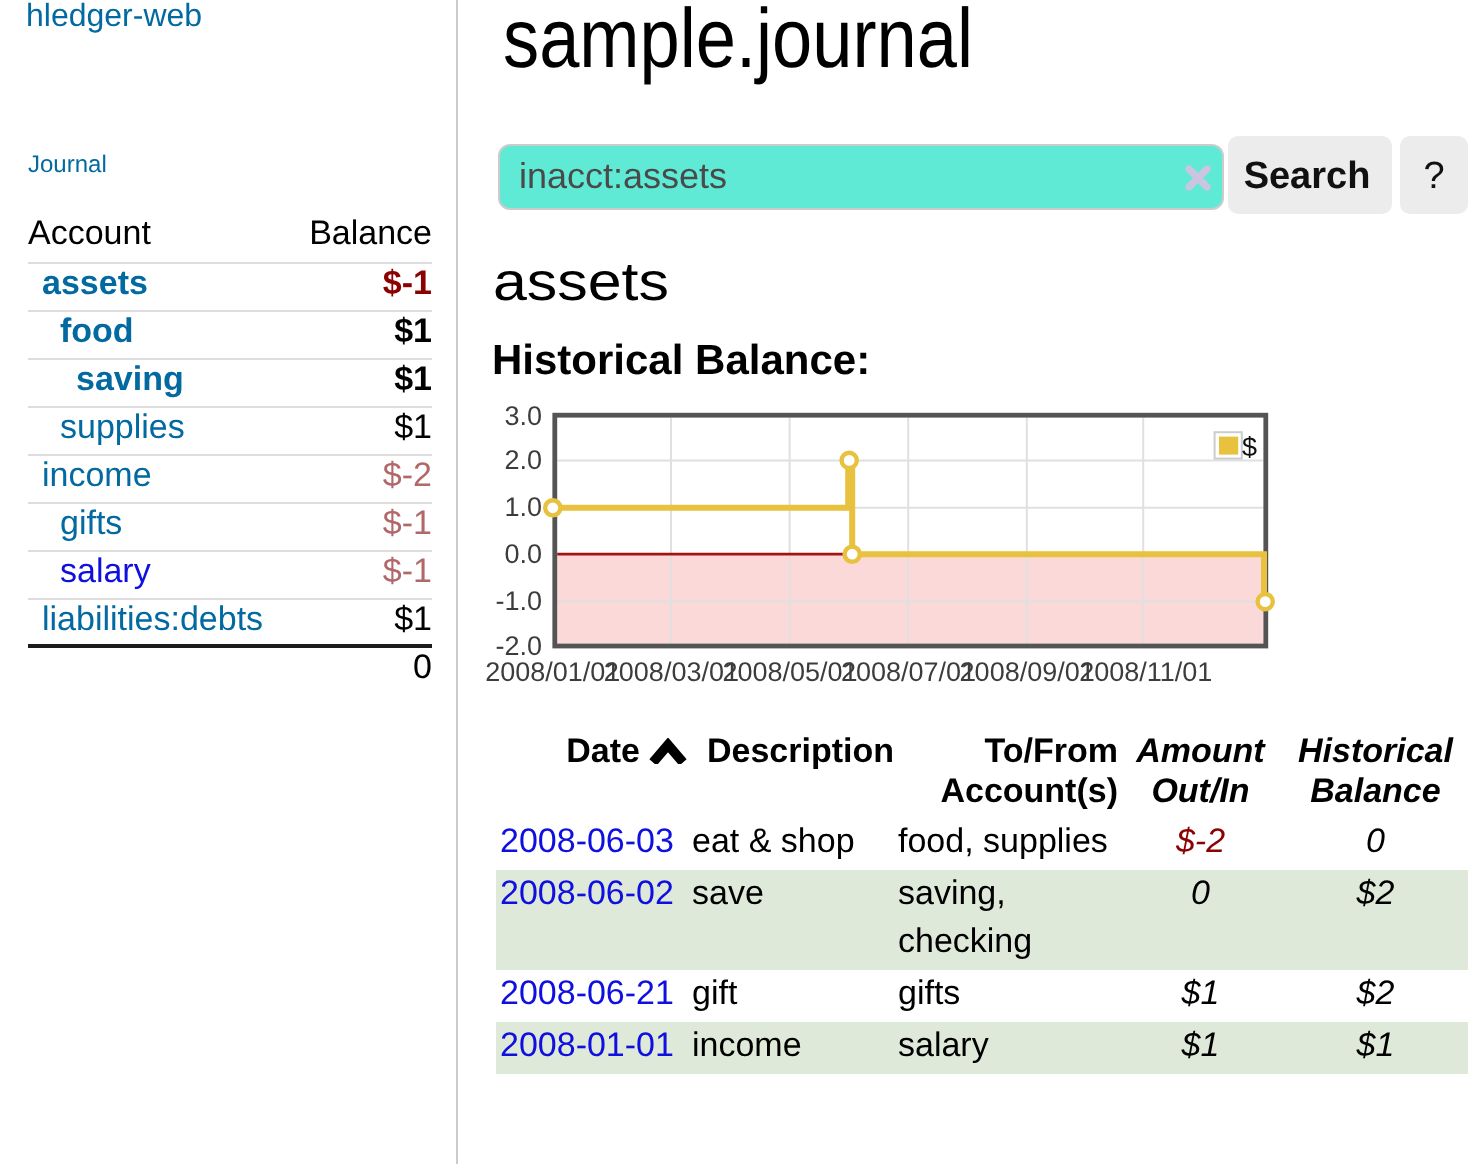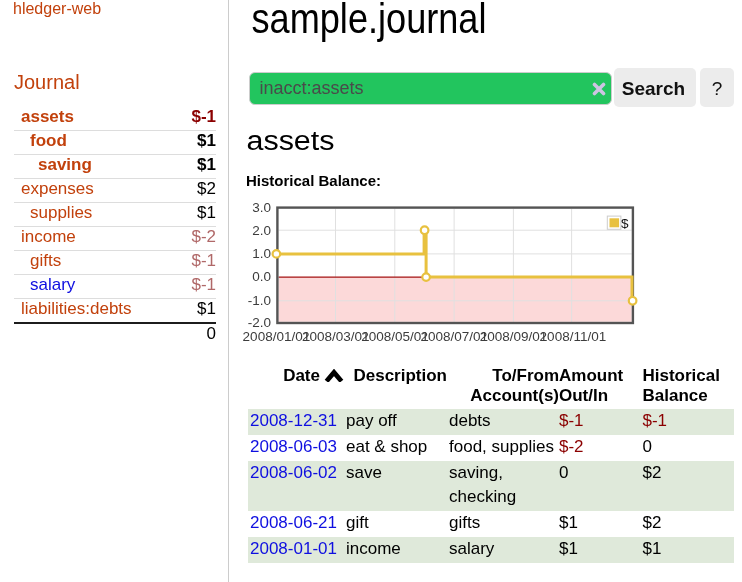--- a/index.html
+++ b/index.html
@@ -1,66 +1,66 @@
 <!DOCTYPE html>
 <html><head><meta charset="utf-8"><title>sample.journal</title><style>
 * { margin:0; padding:0; box-sizing:border-box; }
 html,body { width:742px; height:582px; background:#fff; }
 body { font-family:"Liberation Sans",sans-serif; font-size:17px; color:#000; position:relative; overflow:hidden; }
 .abs { position:absolute; }
 a { text-decoration:none; }
-a.p { color:#c2410c; }
+a.p { color:#0369a1; }
 a.b { color:#0f0fe0; }
 .neg { color:#8b0000; }
 .negl { color:#b06868; }
 
 table.side { border-collapse:collapse; table-layout:fixed; width:202px; }
 table.side th { font-weight:normal; text-align:left; border-bottom:1px solid #ddd; padding:0 0 4px 0; line-height:20px; vertical-align:top; }
 table.side th.r, table.side td.r { text-align:right; }
 table.side td { line-height:19px; height:24px; padding:0; border-top:1px solid #ddd; white-space:nowrap; vertical-align:top; }
 table.side tr.first td { border-top:none; }
 table.side td.d1 { padding-left:7px; }
 table.side td.d2 { padding-left:16px; }
 table.side td.d3 { padding-left:24px; }
 table.side tr.tot td { border-top:2px solid #1c1c1c; }
 table.side .bb { font-weight:bold; }
 
-.sinput { position:absolute; left:248.5px; top:71.5px; width:363px; height:33px; border:1px solid #ccc; border-radius:6px; background:#22c55e; }
+.sinput { position:absolute; left:248.5px; top:71.5px; width:363px; height:33px; border:1px solid #ccc; border-radius:6px; background:#5eead4; }
 .sinput span.q { position:absolute; left:10px; top:5px; font-size:18px; line-height:20px; color:#4a4a4a; }
 .btn { position:absolute; top:68px; height:39px; background:#ececec; border-radius:5px; font-size:19px; color:#111; text-align:center; line-height:41px; }
 
 table.reg { border-collapse:collapse; table-layout:fixed; width:485px; }
 table.reg th { font-weight:bold; text-align:right; vertical-align:top; line-height:20px; padding:0 0 3.7px 2px; }
-table.reg th.r, table.reg td.r { text-align:left; padding-right:1px; padding-left:0; }
+table.reg th.r, table.reg td.r { text-align:center; padding-right:1px; padding-left:0;font-style:italic; }
 table.reg td { line-height:23.5px; vertical-align:top; padding:0 0 2.5px 2px; }
 table.reg tr.g { background:#dfe9da; }
 </style></head><body>
 
 <div class="abs" style="left:228px;top:0;width:1px;height:582px;background:#ccc"></div>
 
 <div class="abs" style="left:13px;top:-1px;font-size:16px;line-height:19px"><a class="p">hledger-web</a></div>
-<div class="abs" style="left:14px;top:73px;font-size:20px;line-height:19px"><a class="p">Journal</a></div>
+<div class="abs" style="left:14px;top:73px;font-size:12px;line-height:19px"><a class="p">Journal</a></div>
 
 <table class="side abs" style="left:14px;top:106.5px;">
 <tbody>
+      <tr>
+        <th>Account</th>
+        <th class="r">Balance</th>
+      </tr>
 <tr class="first">
         <td class="d1"><a class="p bb">assets</a></td>
         <td class="r bb neg">$-1</td>
       </tr>
 <tr>
         <td class="d2"><a class="p bb">food</a></td>
         <td class="r bb">$1</td>
       </tr>
 <tr>
         <td class="d3"><a class="p bb">saving</a></td>
         <td class="r bb">$1</td>
-      </tr>
-<tr>
-        <td class="d1"><a class="p">expenses</a></td>
-        <td class="r">$2</td>
       </tr>
 <tr>
         <td class="d2"><a class="p">supplies</a></td>
         <td class="r">$1</td>
       </tr>
 <tr>
         <td class="d1"><a class="p">income</a></td>
         <td class="r negl">$-2</td>
       </tr>
 <tr>
@@ -91,21 +91,21 @@
 <svg class="abs" style="right:5px;top:7.5px" width="14" height="16" viewBox="0 0 14 16">
 <path d="M2.5 4.5 L11.5 13.5 M11.5 4.5 L2.5 13.5" stroke="#cdc4e2" stroke-width="3.6" stroke-linecap="round"></path>
 </svg>
 </div>
 <div class="btn" style="left:614px;width:82px;text-indent:-3px;font-weight:bold;">Search</div>
 <div class="btn" style="left:700px;width:34px;">?</div>
 
 <svg class="abs" style="left:245.8px;top:122px" width="100" height="36">
     <text x="0.5" y="28.2" font-family="Liberation Sans" font-size="27" textLength="88" lengthAdjust="spacingAndGlyphs" fill="#000">assets</text>
   </svg>
-<div class="abs" style="left:246px;top:171px;font-weight:bold;font-size:15px;line-height:20px;">Historical Balance:</div>
+<div class="abs" style="left:246px;top:171px;font-weight:bold;font-size:21px;line-height:20px;">Historical Balance:</div>
 
 <svg class="abs" style="left:240px;top:198px" width="502" height="150" viewBox="0 0 502 150">
 
   <rect x="38.6" y="79.1" width="353.1" height="44.7" fill="#fcd9d9"></rect>
   <g stroke="#e0e0e0" stroke-width="1">
     <line x1="95.5" y1="10.8" x2="95.5" y2="123.8"></line>
     <line x1="154.8" y1="10.8" x2="154.8" y2="123.8"></line>
     <line x1="214.1" y1="10.8" x2="214.1" y2="123.8"></line>
     <line x1="273.4" y1="10.8" x2="273.4" y2="123.8"></line>
     <line x1="331.6" y1="10.8" x2="331.6" y2="123.8"></line>
@@ -162,27 +162,20 @@
 <tbody>
       <tr>
         <th style="padding-left:0">Date<svg width="20" height="13" viewBox="0 0 20 13" style="vertical-align:-1px;margin-left:4px">
             <path d="M2.5 12.2 L10 3.4 L17.5 12.2" fill="none" stroke="#000" stroke-width="4.8" stroke-linejoin="miter"></path>
           </svg></th>
 <th>Description</th>
         <th>To/From Account(s)</th>
         <th class="r">Amount Out/In</th>
         <th class="r">Historical Balance</th>
       </tr>
-<tr class="g">
-        <td><a class="b">2008-12-31</a></td>
-        <td>pay off</td>
-        <td>debts</td>
-        <td class="r neg">$-1</td>
-        <td class="r neg">$-1</td>
-      </tr>
 <tr>
         <td><a class="b">2008-06-03</a></td>
         <td>eat &amp; shop</td>
         <td>food, supplies</td>
         <td class="r neg">$-2</td>
         <td class="r">0</td>
       </tr>
 <tr class="g">
         <td><a class="b">2008-06-02</a></td>
         <td>save</td>

